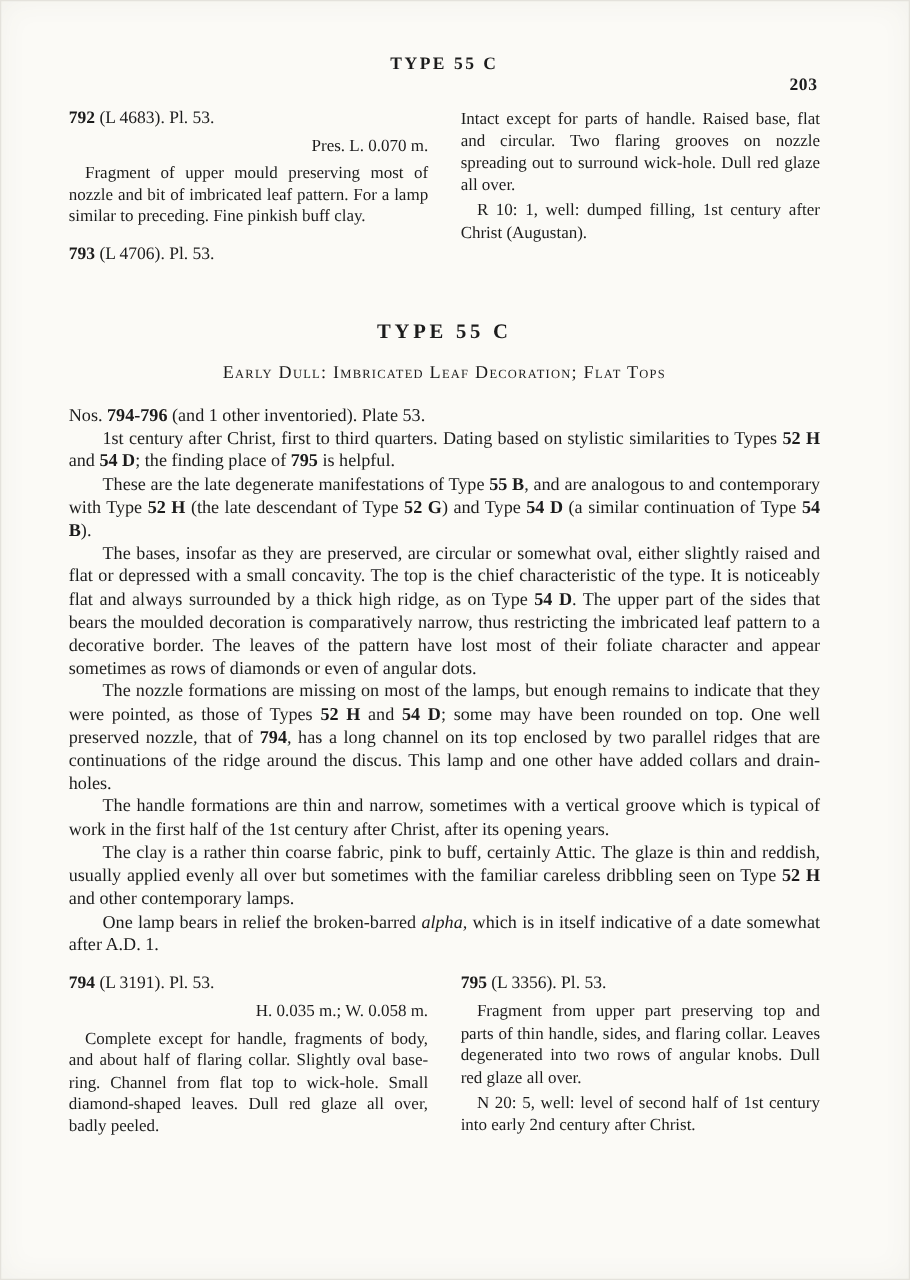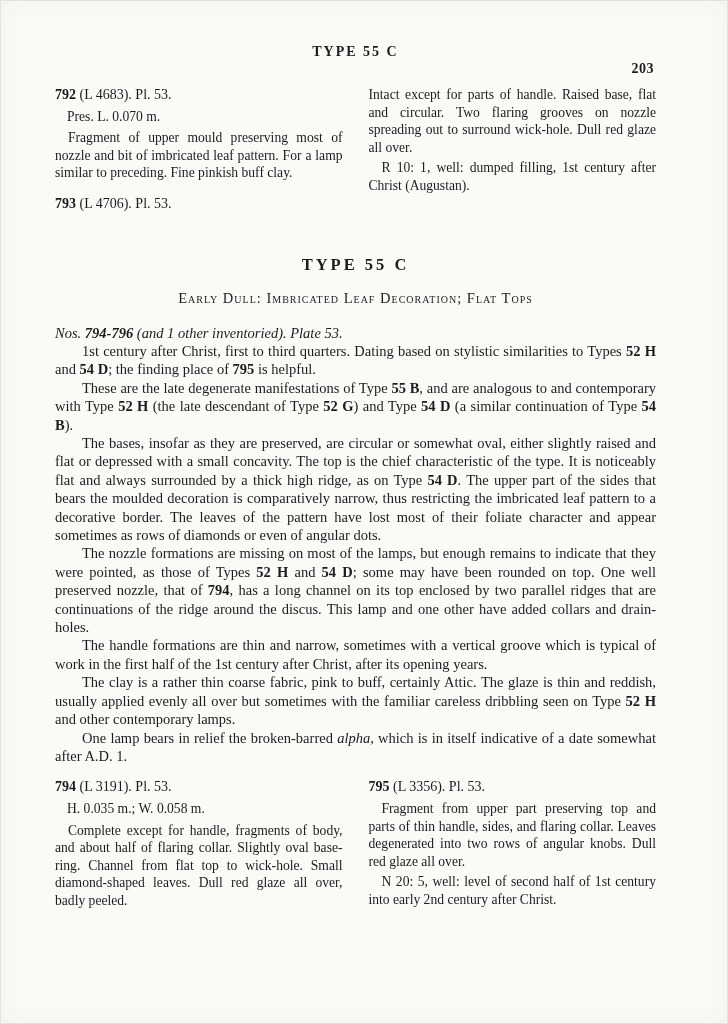--- a/index.html
+++ b/index.html
@@ -38,21 +38,21 @@
   .catalog {
     display: flex;
     gap: 26px;
     font-size: 13.6px;
     line-height: 17.6px;
     text-align: justify;
   }
   .catalog .col { flex: 1 1 0; min-width: 0; }
   .entry + .entry { margin-top: 13px; }
   .entry-heading { font-size: 14px; margin-bottom: 4px; text-align: left; }
-  .measurements { padding-left: 12px; margin-bottom: 4px; text-align: left; }
+  .measurements { padding-left: 12px; margin-bottom: 4px; text-align: right; }
   .entry-desc { text-indent: 13px; }
   .provenance { text-indent: 13px; margin-top: 3px; }
   .entry-cont { text-indent: 0; font-family: Liberation Serif, serif; }
 
   
   .section-title {
     margin-top: 38px;
     text-align: center;
     font-size: 16.5px;
     font-weight: bold;
@@ -68,21 +68,21 @@
   }
 
   
   .body-text {
     margin-top: 17px;
     font-size: 14.5px;
     line-height: 18.4px;
     text-align: justify;
   }
   .body-text p { text-indent: 27px; }
-  .body-text p.noindent { text-indent: 0; font-style: italic; }
+  .body-text p.noindent { text-indent: 0; }
 
   .catalog.bottom { margin-top: 13px; }
 
   b { font-weight: bold; }
   i { font-style: italic; }
 </style>
 </head>
 <body>
 
 <div class="page">

